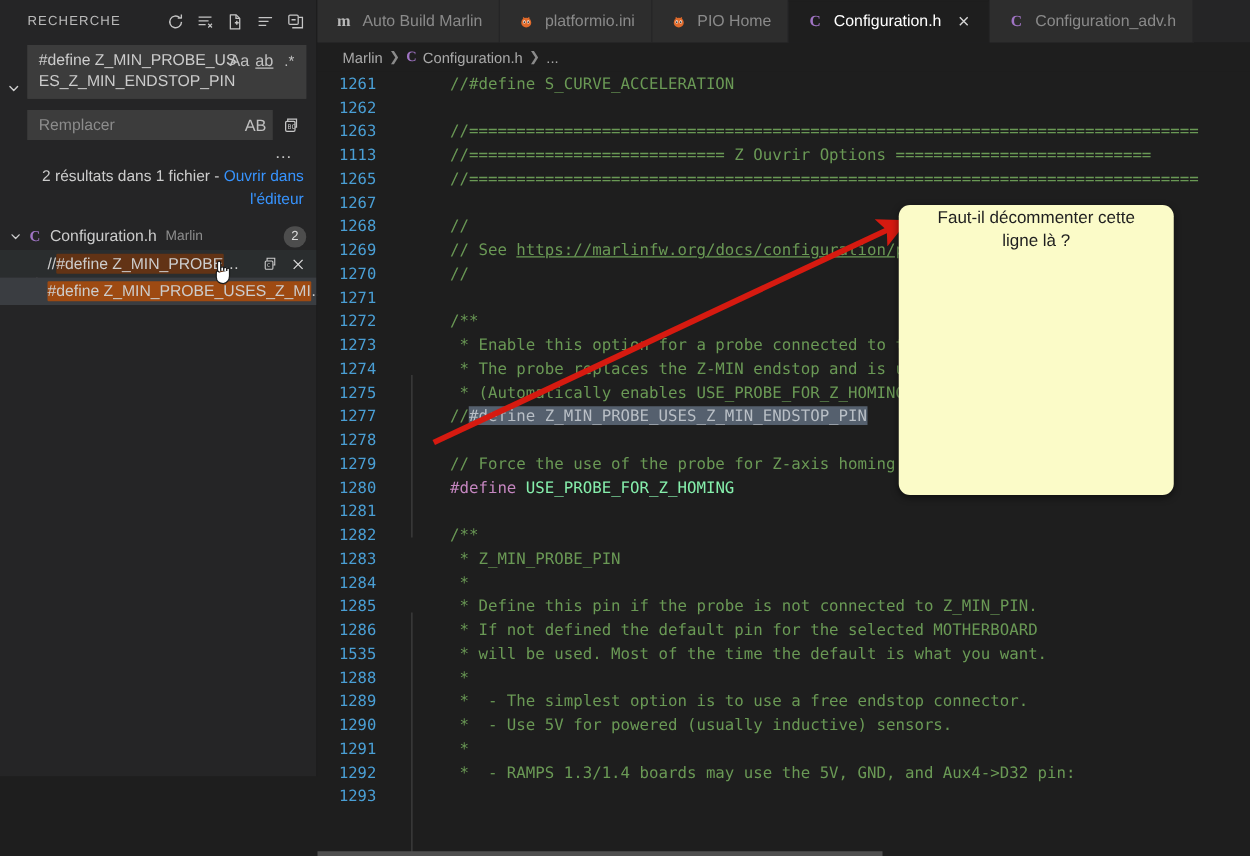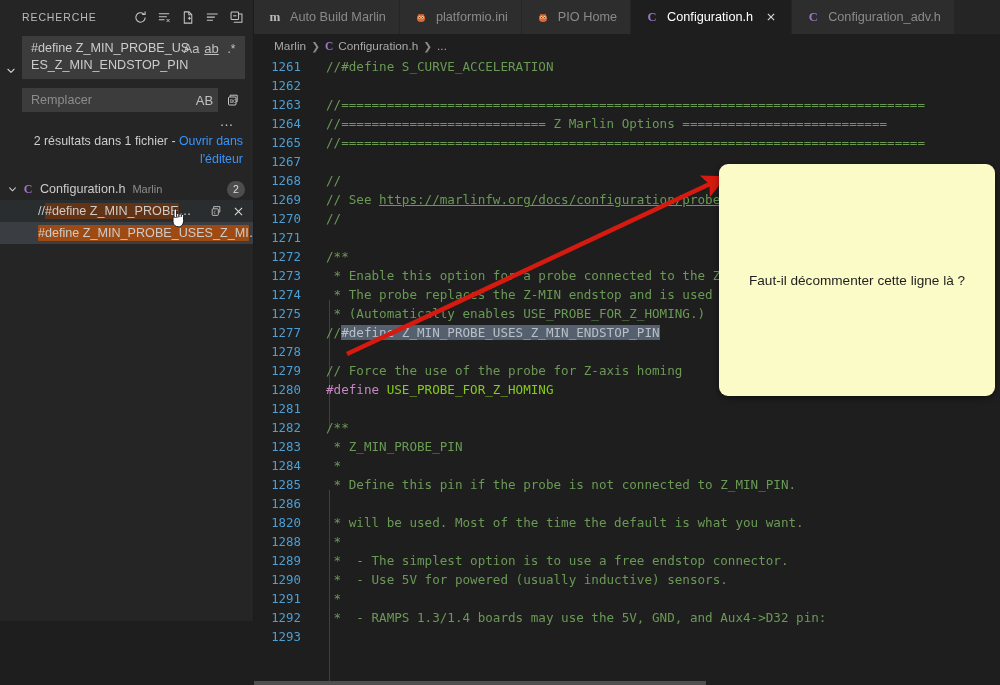--- a/index.html
+++ b/index.html
@@ -153,34 +153,34 @@
     flex: 1; position: relative; overflow: hidden; background: #1e1e1e;
     font-family: "DejaVu Sans Mono", "Liberation Mono", monospace;
     font-size: 12.6px;
   }
   .code-rows { position: relative; }
   .crow { height: 19px; display: flex; align-items: center; position: relative; white-space: pre; }
   .ln {
     width: 72px; flex: none; text-align: right; padding-right: 25px;
     color: #4a9fd5; font-size: 12.4px;
   }
-  .ctext { position: relative; padding-left: 0; }
+  .ctext { position: relative; padding-left: 0; margin-left: 34px; }
   .cm { color: #6a9955; }
   .kw { color: #c586c0; }
-  .id { color: #84cc16; }
+  .id { color: #86efac; }
   .lnk { color: #6a9955; text-decoration: underline; }
   .sel { background: #55606e; color: #b9bfc6; }
   .guide { position:absolute; left: 75px; top:0; bottom:0; width:1px; background:#404040; }
 
   
   .note {
-    position: absolute; left: 719px; top: 164px; width: 276px; height: 232px;
+    position: absolute; left: 719px; top: 164px; width: 220px; height: 232px;
     background: #fbfbc8; border-radius: 9px;
     box-shadow: 0 2px 6px rgba(0,0,0,.45);
-    display: flex; align-items: center; justify-content: center;
+    display: flex; justify-content: center;
     padding: 0 18px;
     z-index: 30;
   }
   .note-text {
     font-family: "Liberation Sans", sans-serif;
     font-size: 13.6px; color: #1f1f1f; text-align: center; line-height: 19px;
     font-weight: 500;
   }
   .arrow-layer { position: absolute; left: 0; top: 0; width: 1000px; height: 685px; pointer-events: none; z-index: 25; }
 
@@ -390,42 +390,42 @@
       <span>...</span>
     </div>
 
     <div class="code-area">
       <div class="guide" style="top:243px;height:130px;"></div>
       <div class="guide" style="top:433px;height:250px;"></div>
       <div class="code-rows" id="code-rows">
           <div class="crow"><div class="ln">1261</div><div class="ctext"><span class="cm">//#define S_CURVE_ACCELERATION</span></div></div>
           <div class="crow"><div class="ln">1262</div><div class="ctext"></div></div>
           <div class="crow"><div class="ln">1263</div><div class="ctext"><span class="cm">//=============================================================================</span></div></div>
-          <div class="crow"><div class="ln">1264</div><div class="ctext"><span class="cm">//=========================== Z Marlin Options ===========================</span></div></div>
+          <div class="crow"><div class="ln">1113</div><div class="ctext"><span class="cm">//=========================== Z Ouvrir Options ===========================</span></div></div>
           <div class="crow"><div class="ln">1265</div><div class="ctext"><span class="cm">//=============================================================================</span></div></div>
           <div class="crow"><div class="ln">1267</div><div class="ctext"></div></div>
           <div class="crow"><div class="ln">1268</div><div class="ctext"><span class="cm">//</span></div></div>
           <div class="crow"><div class="ln">1269</div><div class="ctext"><span class="cm">// See </span><span class="lnk">https://marlinfw.org/docs/configuration/probes.html</span></div></div>
           <div class="crow"><div class="ln">1270</div><div class="ctext"><span class="cm">//</span></div></div>
           <div class="crow"><div class="ln">1271</div><div class="ctext"></div></div>
           <div class="crow"><div class="ln">1272</div><div class="ctext"><span class="cm">/**</span></div></div>
           <div class="crow"><div class="ln">1273</div><div class="ctext"><span class="cm"> * Enable this option for a probe connected to the Z-MIN pin.</span></div></div>
           <div class="crow"><div class="ln">1274</div><div class="ctext"><span class="cm"> * The probe replaces the Z-MIN endstop and is used for homing.</span></div></div>
           <div class="crow"><div class="ln">1275</div><div class="ctext"><span class="cm"> * (Automatically enables USE_PROBE_FOR_Z_HOMING.)</span></div></div>
           <div class="crow"><div class="ln">1277</div><div class="ctext"><span class="cm">//</span><span class="sel">#define Z_MIN_PROBE_USES_Z_MIN_ENDSTOP_PIN</span></div></div>
           <div class="crow"><div class="ln">1278</div><div class="ctext"></div></div>
           <div class="crow"><div class="ln">1279</div><div class="ctext"><span class="cm">// Force the use of the probe for Z-axis homing</span></div></div>
           <div class="crow"><div class="ln">1280</div><div class="ctext"><span class="kw">#define </span><span class="id">USE_PROBE_FOR_Z_HOMING</span></div></div>
           <div class="crow"><div class="ln">1281</div><div class="ctext"></div></div>
           <div class="crow"><div class="ln">1282</div><div class="ctext"><span class="cm">/**</span></div></div>
           <div class="crow"><div class="ln">1283</div><div class="ctext"><span class="cm"> * Z_MIN_PROBE_PIN</span></div></div>
           <div class="crow"><div class="ln">1284</div><div class="ctext"><span class="cm"> *</span></div></div>
           <div class="crow"><div class="ln">1285</div><div class="ctext"><span class="cm"> * Define this pin if the probe is not connected to Z_MIN_PIN.</span></div></div>
-          <div class="crow"><div class="ln">1286</div></div>
-          <div class="crow"><div class="ln">1820</div><div class="ctext"><span class="cm"> * will be used. Most of the time the default is what you want.</span></div></div>
+          <div class="crow"><div class="ln">1286</div><div class="ctext"><span class="cm"> * If not defined the default pin for the selected MOTHERBOARD</span></div></div>
+          <div class="crow"><div class="ln">1535</div><div class="ctext"><span class="cm"> * will be used. Most of the time the default is what you want.</span></div></div>
           <div class="crow"><div class="ln">1288</div><div class="ctext"><span class="cm"> *</span></div></div>
           <div class="crow"><div class="ln">1289</div><div class="ctext"><span class="cm"> *  - The simplest option is to use a free endstop connector.</span></div></div>
           <div class="crow"><div class="ln">1290</div><div class="ctext"><span class="cm"> *  - Use 5V for powered (usually inductive) sensors.</span></div></div>
           <div class="crow"><div class="ln">1291</div><div class="ctext"><span class="cm"> *</span></div></div>
           <div class="crow"><div class="ln">1292</div><div class="ctext"><span class="cm"> *  - RAMPS 1.3/1.4 boards may use the 5V, GND, and Aux4-&gt;D32 pin:</span></div></div>
           <div class="crow"><div class="ln">1293</div></div>
         </div>
     </div>
 
     <div class="hscroll" style="left:0;">

